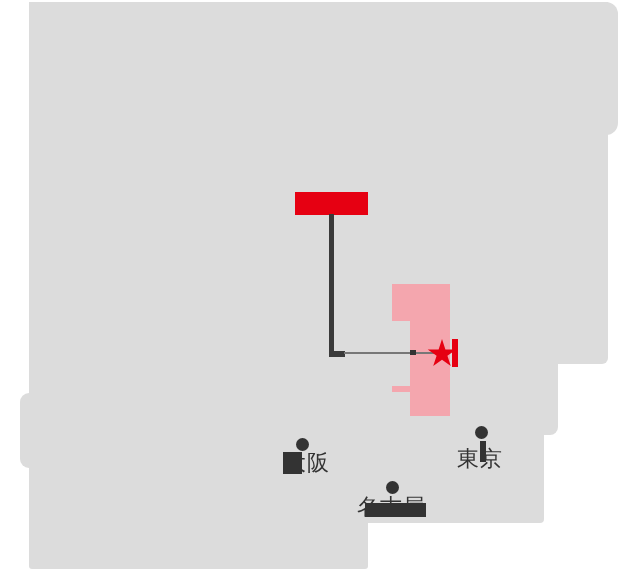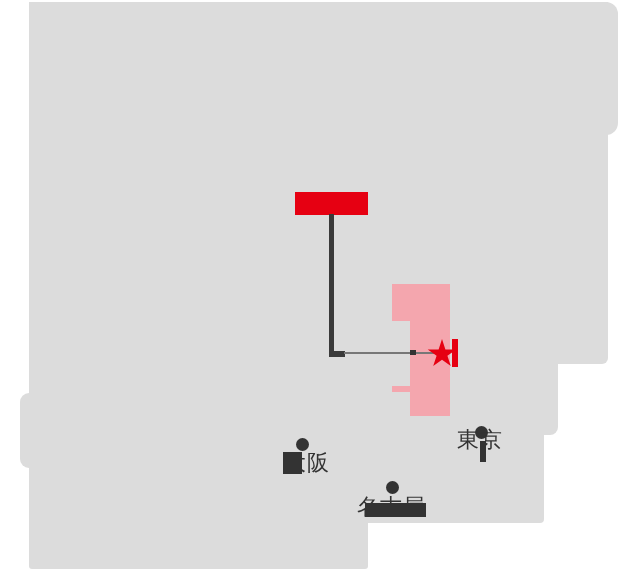--- a/index.html
+++ b/index.html
@@ -28,21 +28,21 @@
   #star-marker{position:absolute;left:426px;top:337px;width:32px;height:32px;}
   #star-tick{position:absolute;left:452px;top:339px;width:6px;height:28px;background:#e60012;}
 
   .city-dot{position:absolute;width:13px;height:13px;border-radius:50%;background:#333333;}
   #dot-osaka{left:296px;top:438px;}
   #dot-tokyo{left:475px;top:426px;}
   #dot-nagoya{left:386px;top:481px;}
   .city-label{position:absolute;font-size:22px;line-height:23px;color:#333333;
               letter-spacing:1px;white-space:nowrap;}
   #label-osaka{left:284px;top:451px;}
-  #label-tokyo{left:457px;top:428px;}
+  #label-tokyo{left:457px;top:447px;}
   #label-nagoya{left:357px;top:495px;}
   .label-mark{position:absolute;background:#333333;}
   #mark-osaka{left:283px;top:452px;width:19px;height:22px;}
   #mark-tokyo{left:480px;top:441px;width:6px;height:21px;}
   #mark-nagoya{left:365px;top:503px;width:61px;height:14px;}
 </style>
 </head>
 <body>
 
 <div class="map-canvas">

